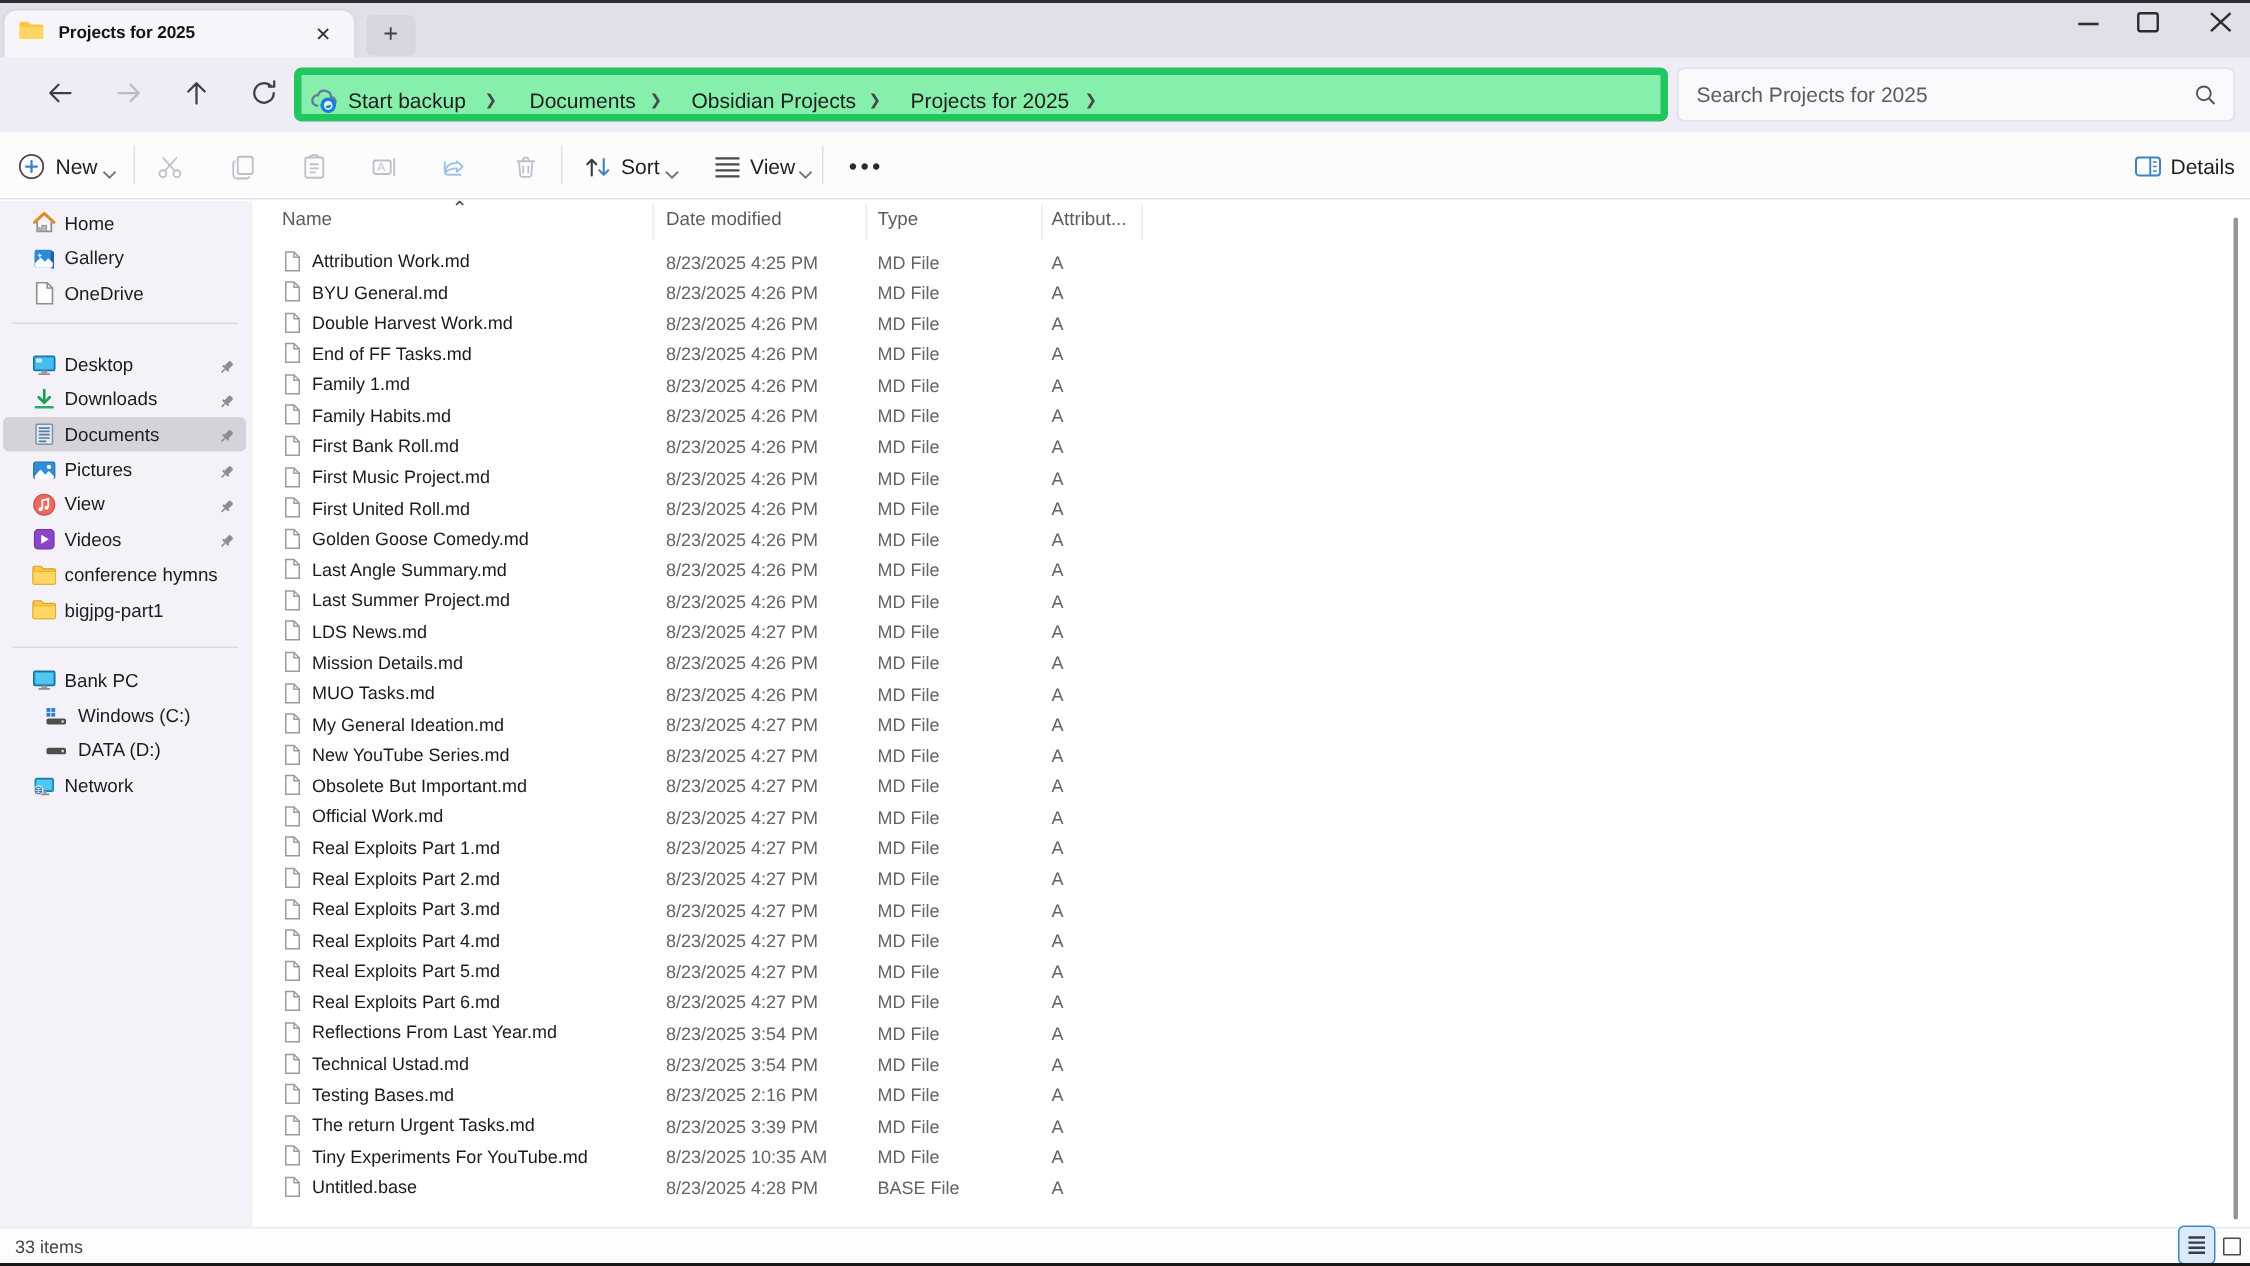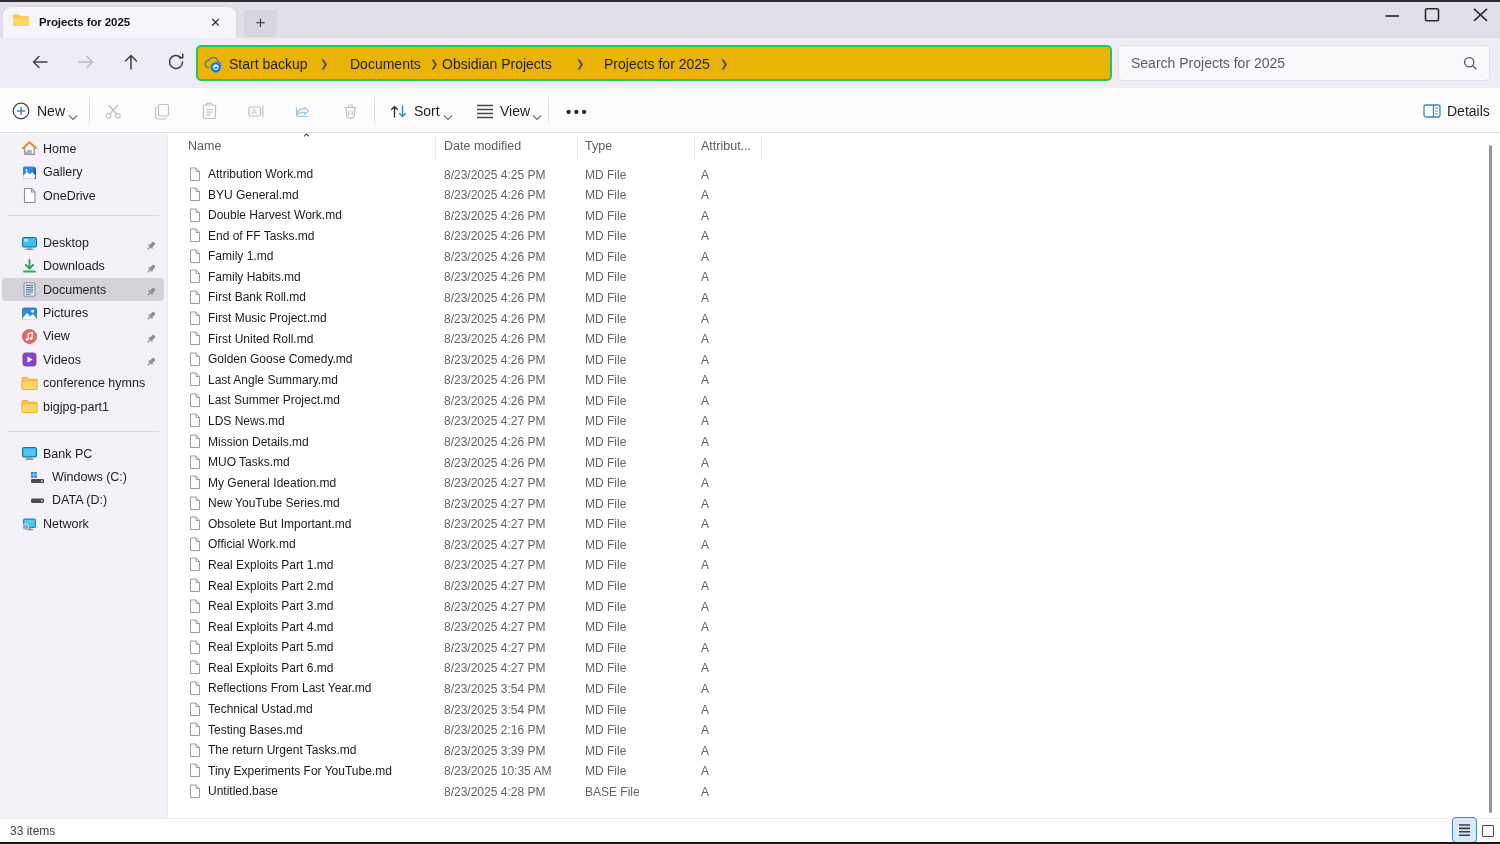--- a/index.html
+++ b/index.html
@@ -10,21 +10,21 @@
 #tab{left:3px;top:7px;width:233px;height:31px;background:#f6f5fa;border-radius:8px 8px 0 0;box-shadow:0 0 3px rgba(0,0,0,.08)}
 #tab .ticon{position:absolute;left:9px;top:6px}
 #tab .tlabel{position:absolute;left:36px;top:8.5px;font-size:11.5px;font-weight:bold;color:#141414;letter-spacing:-.1px}
 #tab .tx{position:absolute;left:204px;top:7px;width:17px;height:17px;font-size:13px;color:#333;text-align:center;line-height:17px}
 #plus{left:244px;top:10px;width:33px;height:27px;color:#454247;font-size:17px;text-align:center;line-height:26px;font-weight:400;background:#d9d6e1;border-radius:4px}
 .wbtn{top:0;height:36px;width:46px;text-align:center;color:#2c2c2c}
 #wmin{left:1370px}#wmax{left:1416px}#wclose{left:1462px}
 
 #navrow{left:0;top:38px;width:1500px;height:50px;background:#eeecf4}
 .navic{top:52px;width:22px;height:22px}
-#addr{left:196px;top:45px;width:916px;height:36px;background:#eab308;border:2px solid #22c55e;border-radius:5px}
+#addr{left:196px;top:45px;width:916px;height:36px;background:#86efac;border:5px solid #22c55e;border-radius:5px}
 #search{left:1118px;top:45px;width:372px;height:36px;background:#f9f8fb;border:1px solid #e3e1e8;border-radius:5px}
 .crumb{font-size:14px;color:#1f1f1f}
 .chev{font-size:10px;color:#4a484f}
 #searchtxt{position:absolute;left:12px;top:9px;font-size:14px;color:#5d5b62}
 
 #toolbar{left:0;top:88px;width:1500px;height:45px;background:#fcfcfd;border-bottom:1px solid #e4e2e7}
 .tbtxt{font-size:14px;color:#1f1f1f}
 .tsep{top:97px;width:1px;height:26px;background:#e2e0e5}
 
 #sidebar{left:0;top:134px;width:167px;height:684px;background:#f4f2f8}
@@ -95,21 +95,21 @@
  <div style="position:absolute;left:6px;top:8px"><svg width="20" height="19" viewBox="0 0 20 19">
         <path d="M4.5 12.5 a3.5 3.5 0 0 1 .4-7 a4.6 4.6 0 0 1 8.9 1.2 a3 3 0 0 1 1.5 5.5" fill="none" stroke="#5f7c9b" stroke-width="1.5" stroke-linecap="round"></path>
         <circle cx="11.8" cy="12.2" r="5.2" fill="#1580df"></circle>
         <circle cx="11.8" cy="12.2" r="2.4" fill="none" stroke="#fff" stroke-width="1"></circle>
         <path d="M9.4 12.8 a2.5 2.5 0 0 1 4.8-1.2" fill="#e8f2fc" stroke="none"></path>
       </svg></div>
  <span class="crumb" style="position:absolute;left:31px;top:9px">Start backup</span>
  <span class="chev" style="position:absolute;left:122px;top:11px">❯</span>
  <span class="crumb" style="position:absolute;left:152px;top:9px">Documents</span>
  <span class="chev" style="position:absolute;left:232px;top:11px">❯</span>
- <span class="crumb" style="position:absolute;left:244px;top:9px">Obsidian Projects</span>
+ <span class="crumb" style="position:absolute;left:260px;top:9px">Obsidian Projects</span>
  <span class="chev" style="position:absolute;left:378px;top:11px">❯</span>
  <span class="crumb" style="position:absolute;left:406px;top:9px">Projects for 2025</span>
  <span class="chev" style="position:absolute;left:522px;top:11px">❯</span>
 </div>
 <div class="abs" id="search">
  <span id="searchtxt">Search Projects for 2025</span>
  <svg style="position:absolute;right:11px;top:10px" width="15" height="15" viewBox="0 0 15 15">
       <circle cx="6.2" cy="6.2" r="4.6" fill="none" stroke="#55535a" stroke-width="1.3"></circle>
       <path d="M9.7 9.7 l3.6 3.6" stroke="#55535a" stroke-width="1.3"></path>
     </svg>

